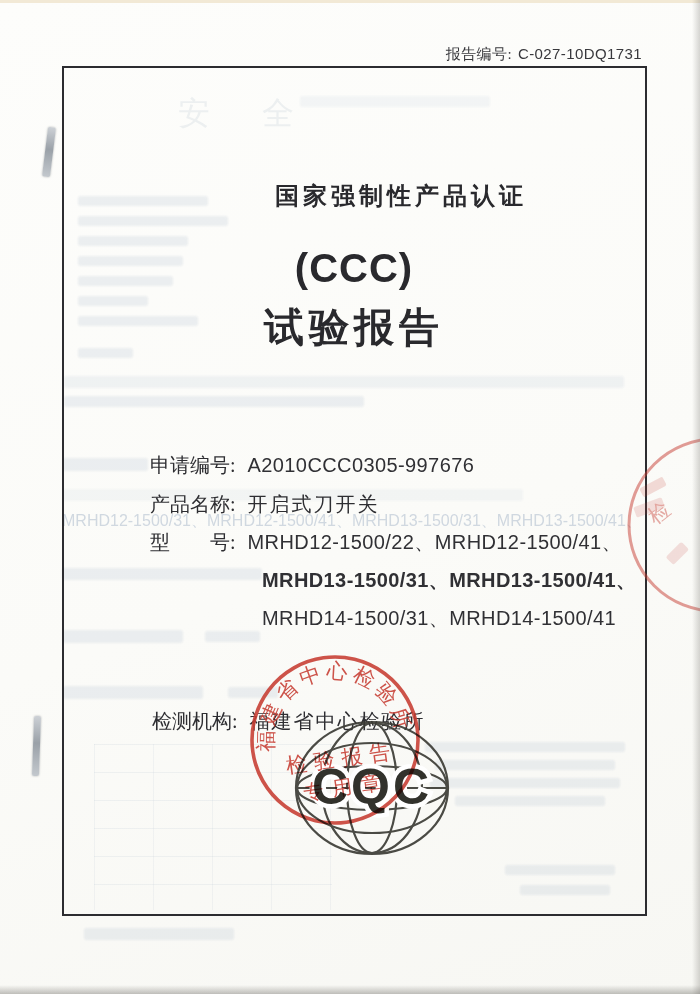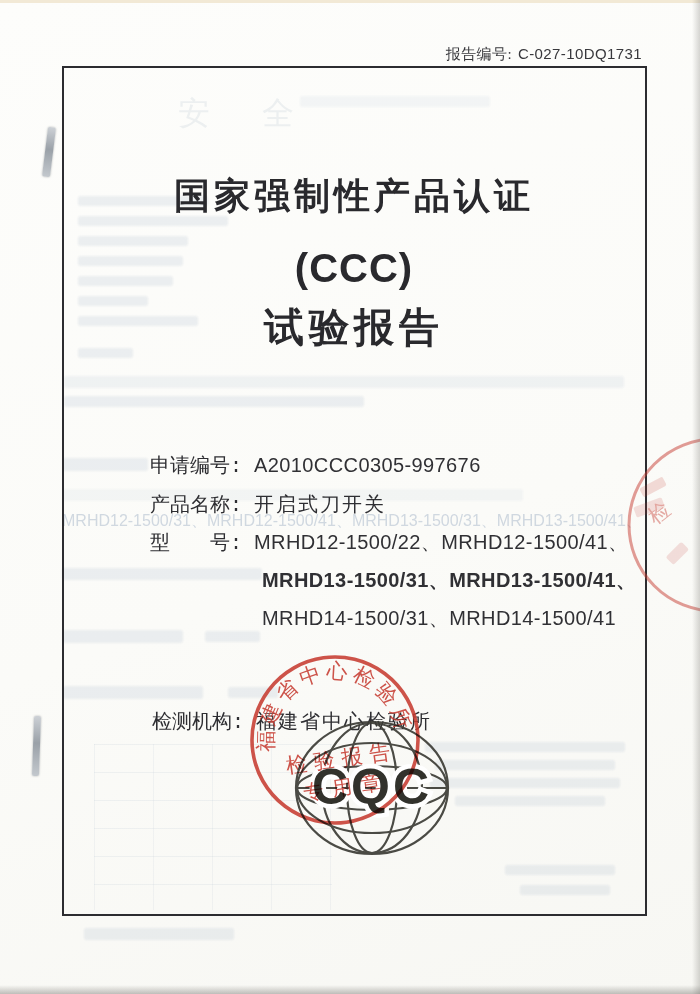--- a/index.html
+++ b/index.html
@@ -24,26 +24,26 @@
 
   .staple{position:absolute;border-radius:2px;z-index:5;
     background:linear-gradient(180deg,#cdd1d6 0%,#9aa1a8 45%,#c3c8cd 100%);
     box-shadow:0 0 2px rgba(90,95,100,.5);}
   .staple1{left:45px;top:127px;width:8px;height:50px;transform:rotate(7deg);}
   .staple2{left:33px;top:716px;width:7px;height:60px;transform:rotate(2deg);}
 
   .t-serif{font-family:"Liberation Serif","DejaVu Serif",serif;}
 
   .title-line{position:absolute;left:62px;width:584px;text-align:center;color:#29292d;z-index:3;}
-  .title1{top:172px;font-size:36px;font-weight:600;letter-spacing:4px;}
+  .title1{top:180px;font-size:24px;font-weight:600;letter-spacing:4px;padding-left:47px;}
   .title2{top:246px;font-size:40px;font-weight:600;letter-spacing:1px;font-family:"Liberation Sans",sans-serif;}
   .title3{top:300px;font-size:40px;font-weight:600;letter-spacing:5px;}
 
   .fline{position:absolute;z-index:3;white-space:nowrap;}
-  .fline .lbl{font-family:Liberation Mono, monospace;font-size:20px;color:#2e2e32;}
+  .fline .lbl{font-family:Liberation Serif, serif;font-size:20px;color:#2e2e32;}
   .fline .val-sans{font-size:20px;letter-spacing:.4px;color:#303034;margin-left:12px;}
   .fline .val-serif{font-family:"Liberation Serif","DejaVu Serif",serif;font-size:20px;letter-spacing:2px;color:#2e2e32;margin-left:12px;}
   .l-app{left:150px;top:452px;}
   .l-prod{left:150px;top:491px;}
   .l-model{left:150px;top:529px;}
   .l-model2{left:262px;top:567px;font-size:20px;letter-spacing:.4px;color:#303034;font-weight:bold;}
   .l-model3{left:262px;top:605px;font-size:20px;letter-spacing:.4px;color:#303034;}
   .l-agency{left:152px;top:708px;}
 
   .ghost{position:absolute;z-index:1;pointer-events:none;}

